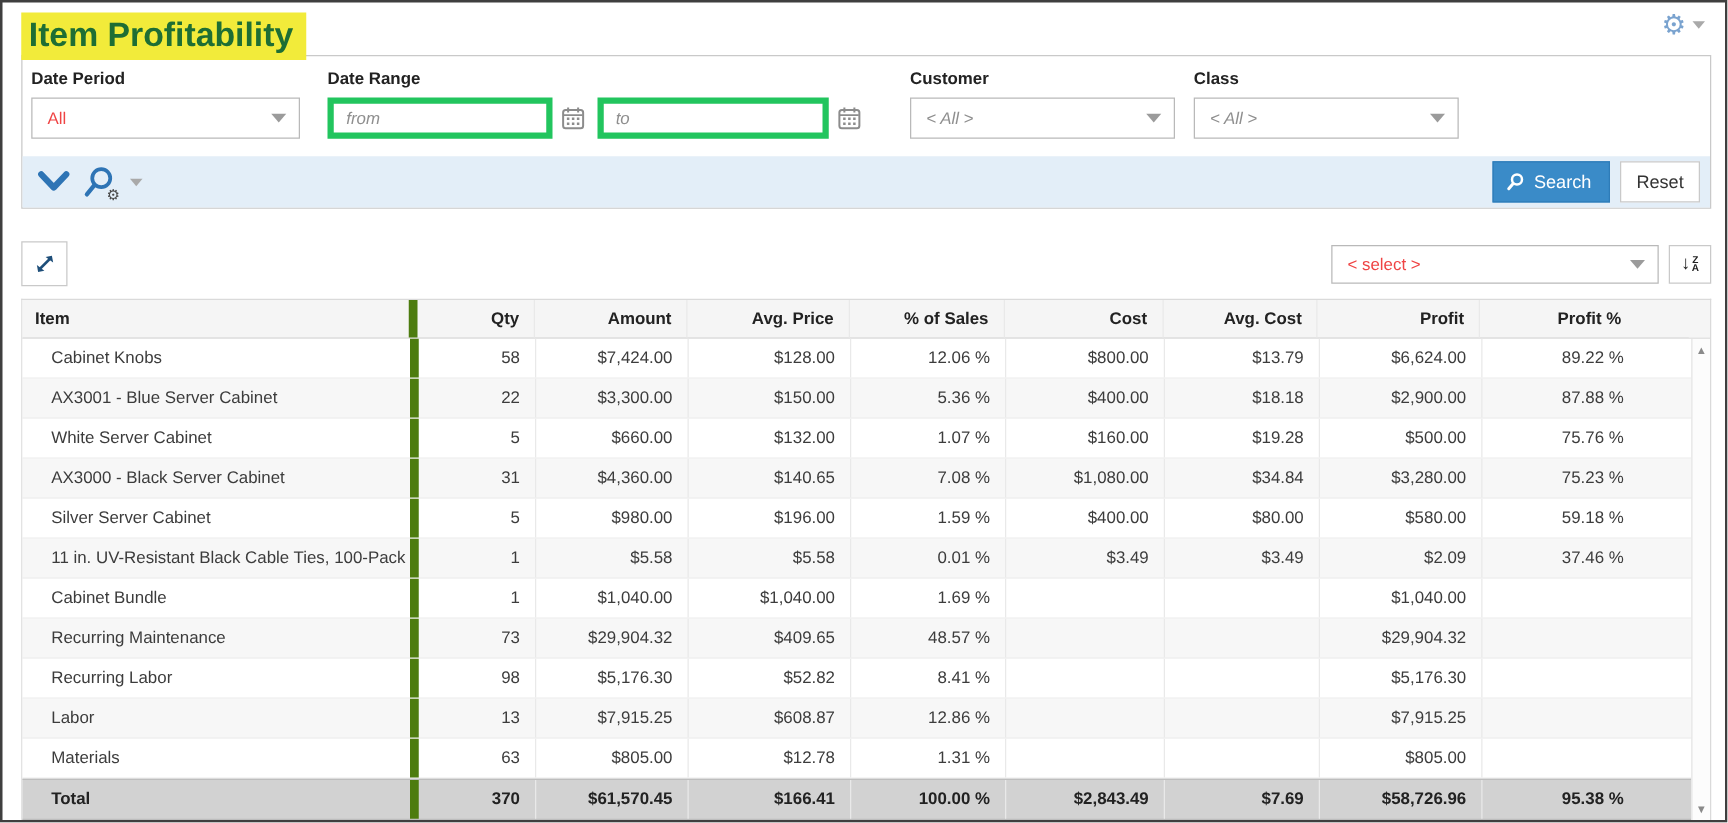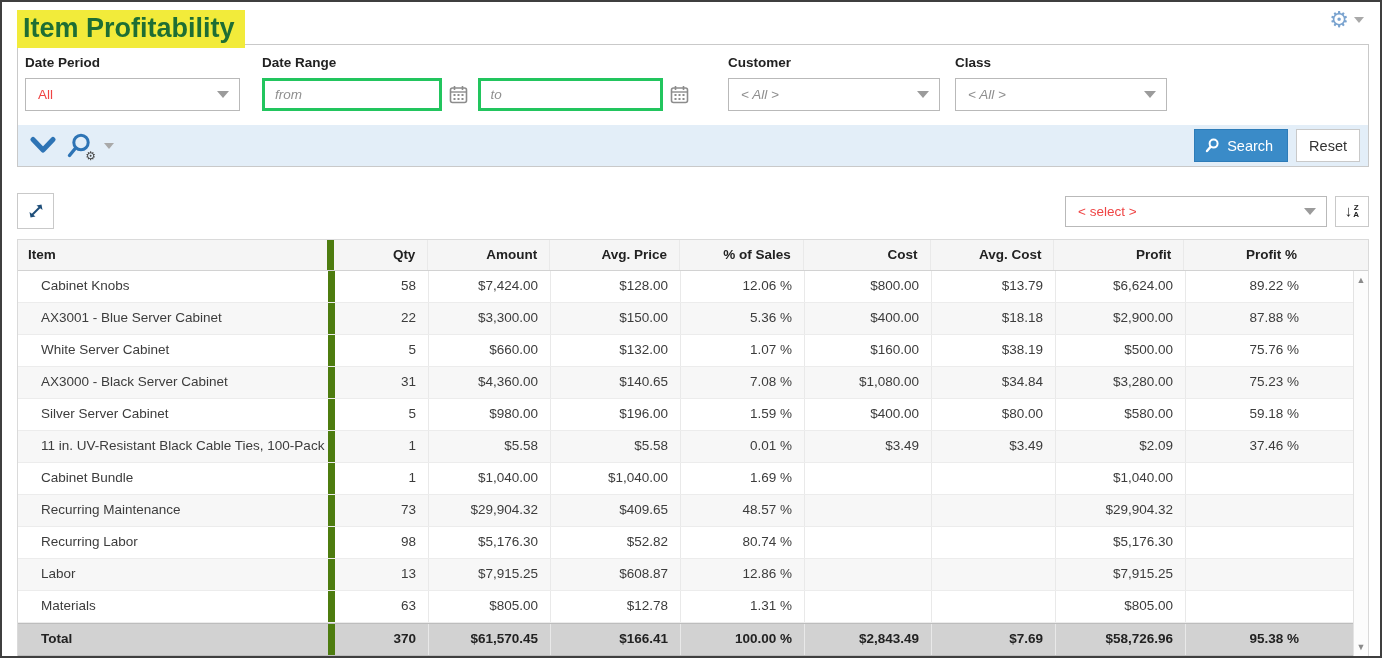--- a/index.html
+++ b/index.html
@@ -34,21 +34,21 @@
   .selbox {
     height:33px; border:1px solid #b9b9b9; background:#fff; display:flex;
     align-items:center; justify-content:space-between; padding:0 10px 0 12px; cursor:pointer;
   }
   .selbox .selval { font-size:13.5px; color:#ef4444; }
   .selval.muted { color:#8f8f8f; font-style:italic; }
   .sel-caret { width:0; height:0; border-left:6px solid transparent; border-right:6px solid transparent; border-top:7px solid #9b9b9b; }
 
   .range-inputs { display:flex; align-items:center; }
   .date-input {
-    height:33px; width:180px; border:3px solid #22c55e; padding:0 10px;
+    height:33px; width:180px; border:5px solid #22c55e; padding:0 10px;
     font-size:13.5px; color:#333; font-family:"Liberation Sans", sans-serif;
   }
   .date-input::placeholder { color:#8f8f8f; font-style:italic; }
   .cal-btn { width:26px; height:26px; margin:0 8px 0 6px; display:flex; align-items:center; justify-content:center; cursor:pointer; background:none; border:none; }
 
   .filter-toolbar {
     height:41px; background:#e3eef8; display:flex; align-items:center;
     padding:0 8px 0 12px; justify-content:space-between;
   }
   .ft-left { display:flex; align-items:center; gap:10px; }
@@ -280,21 +280,21 @@
             <div class="td c7">$2,900.00</div>
             <div class="td c8">87.88 %</div>
           </div>
           <div class="tr">
             <div class="td c0">White Server Cabinet</div>
             <div class="td c1">5</div>
             <div class="td c2">$660.00</div>
             <div class="td c3">$132.00</div>
             <div class="td c4">1.07 %</div>
             <div class="td c5">$160.00</div>
-            <div class="td c6">$38.19</div>
+            <div class="td c6">$19.28</div>
             <div class="td c7">$500.00</div>
             <div class="td c8">75.76 %</div>
           </div>
           <div class="tr alt">
             <div class="td c0">AX3000 - Black Server Cabinet</div>
             <div class="td c1">31</div>
             <div class="td c2">$4,360.00</div>
             <div class="td c3">$140.65</div>
             <div class="td c4">7.08 %</div>
             <div class="td c5">$1,080.00</div>
@@ -344,21 +344,21 @@
             <div class="td c5"></div>
             <div class="td c6"></div>
             <div class="td c7">$29,904.32</div>
             <div class="td c8"></div>
           </div>
           <div class="tr">
             <div class="td c0">Recurring Labor</div>
             <div class="td c1">98</div>
             <div class="td c2">$5,176.30</div>
             <div class="td c3">$52.82</div>
-            <div class="td c4">80.74 %</div>
+            <div class="td c4">8.41 %</div>
             <div class="td c5"></div>
             <div class="td c6"></div>
             <div class="td c7">$5,176.30</div>
             <div class="td c8"></div>
           </div>
           <div class="tr alt">
             <div class="td c0">Labor</div>
             <div class="td c1">13</div>
             <div class="td c2">$7,915.25</div>
             <div class="td c3">$608.87</div>

